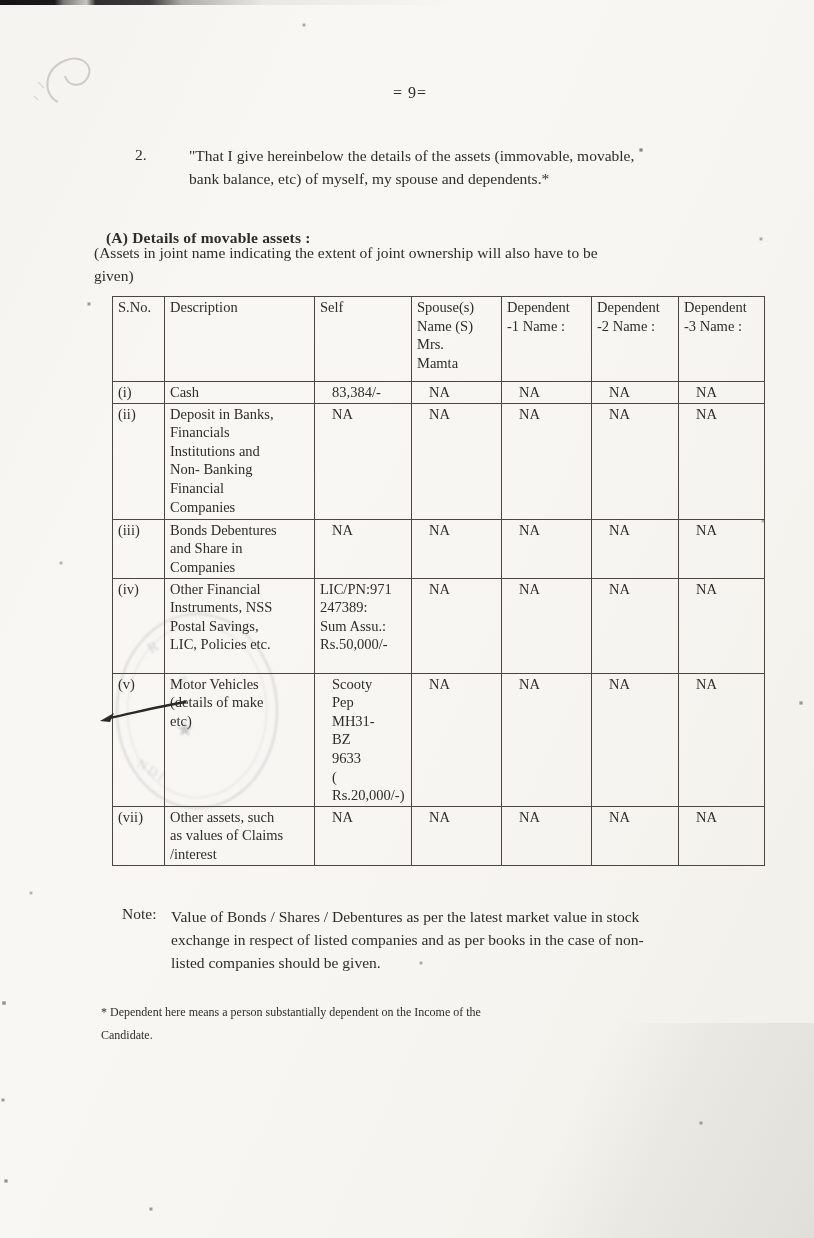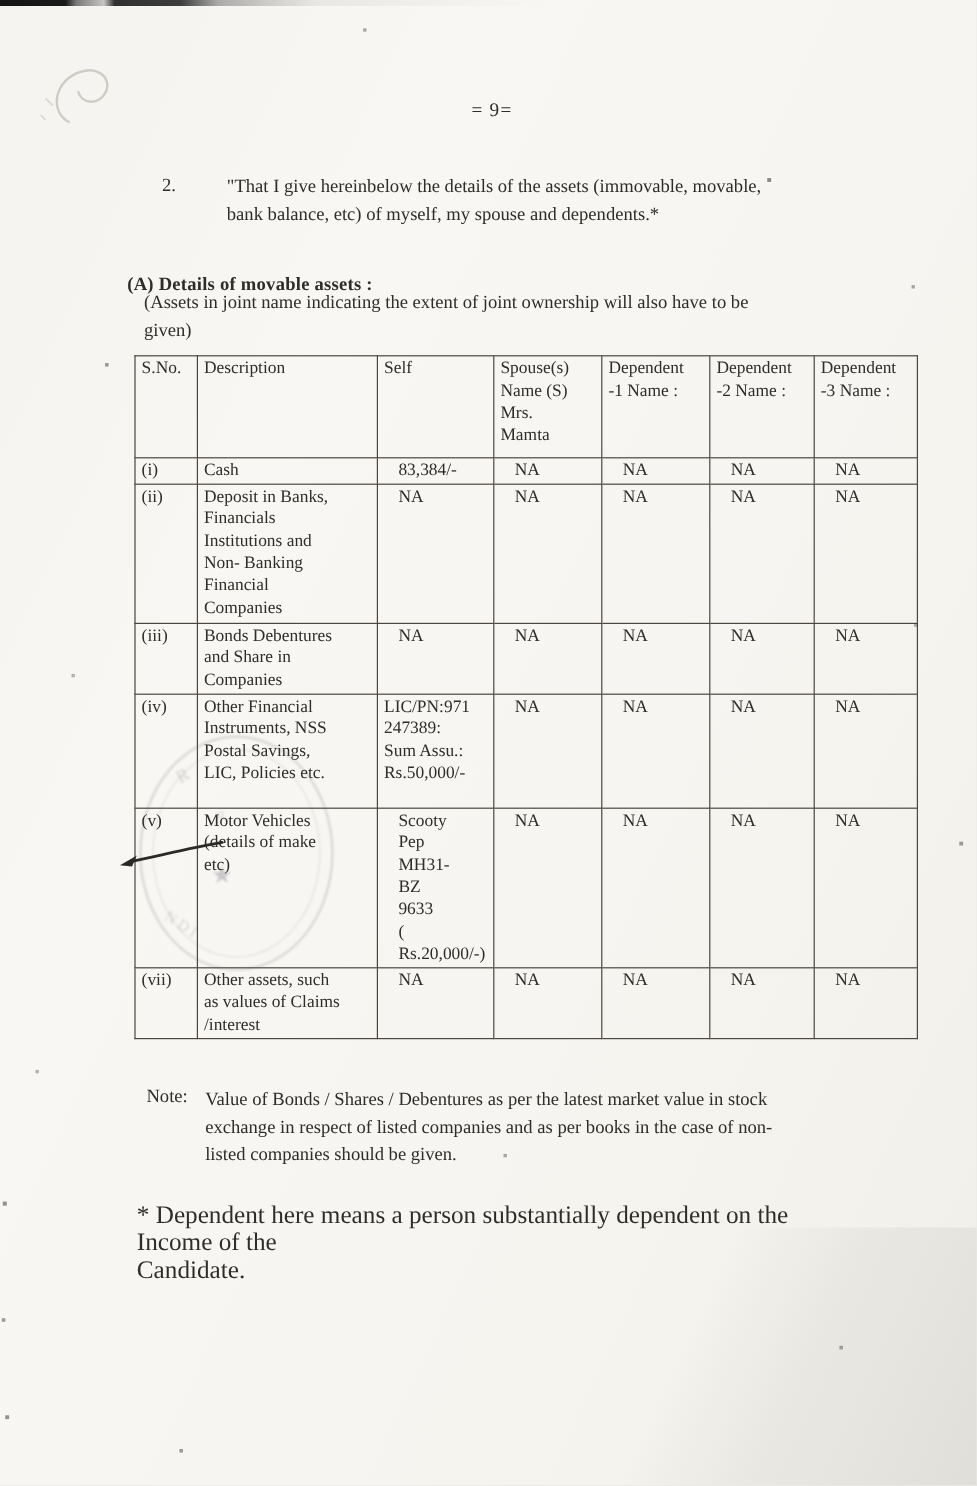--- a/index.html
+++ b/index.html
@@ -25,21 +25,21 @@
     position:absolute; top:145px; left:189px; width:520px;
     font-size:15.5px; line-height:22.5px; white-space:pre-line;
   }
 
   .section-heading {
     position:absolute; top:229px; left:106px;
     font-size:15.5px; font-weight:bold; letter-spacing:.2px;
   }
 
   .joint-note {
-    position:absolute; top:241px; left:120px; width:605px;
+    position:absolute; top:241px; left:94px; width:605px;
     font-size:15.5px; line-height:23px; white-space:pre-line;
   }
 
   table.assets {
     position:absolute; top:296px; left:112px; width:652px;
     border-collapse:collapse; table-layout:fixed;
   }
   .assets th, .assets td {
     border:1.6px solid #4b4740; vertical-align:top;
     padding:1px 5px; font-size:14.5px; line-height:18.6px;
@@ -56,22 +56,22 @@
   .assets tr.r7  { height:50px; }
   .assets .ctr { padding:1px 17px; }
   .assets .lft { text-align:left; }
 
   .note-label { position:absolute; top:905px; left:122px; font-size:15.5px; }
   .note-text {
     position:absolute; top:905px; left:171px; width:575px;
     font-size:15.5px; line-height:23px; white-space:pre-line;
   }
   .footnote {
-    position:absolute; top:1001px; left:114px; width:580px;
-    font-size:21px; line-height:23px; white-space:pre-line;
+    position:absolute; top:1001px; left:101px; width:580px;
+    font-size:12px; line-height:23px; white-space:pre-line;
   }
 
   
   .topband {
     position:absolute; top:0; left:0; width:455px; height:5px;
     background:linear-gradient(to right,
       #151515 0%, #1a1a1a 12%, rgba(90,90,90,.8) 14%,
       rgba(140,140,140,.45) 19%, #303030 21%, #3d3d3d 33%,
       rgba(110,110,110,.55) 40%, rgba(150,150,150,.4) 50%,
       rgba(180,180,180,.22) 58%, rgba(190,190,190,0) 100%);

